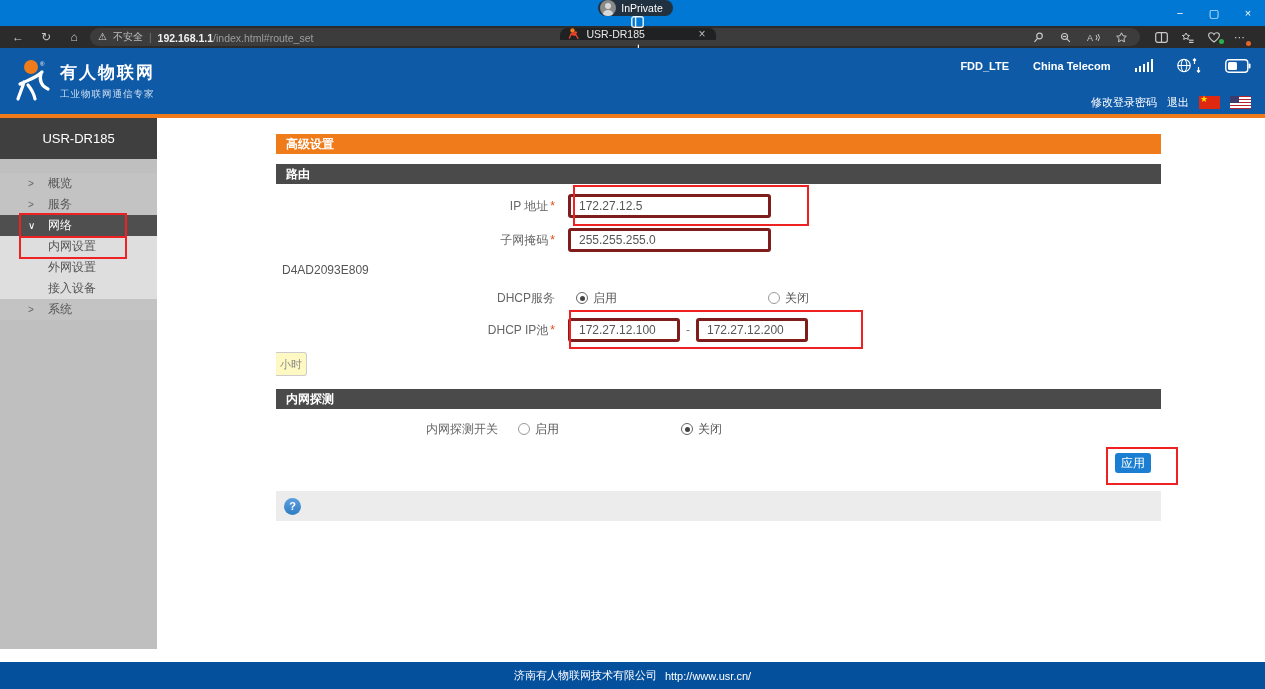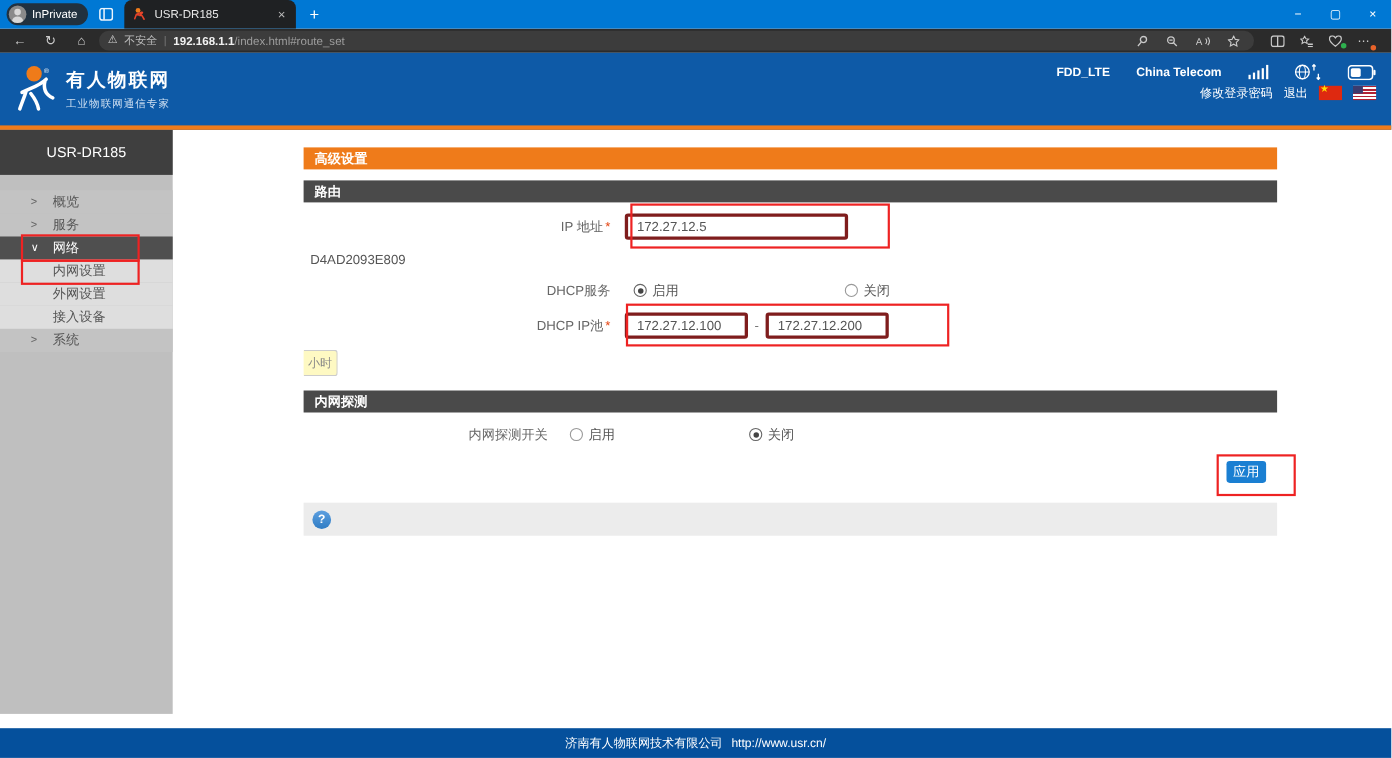--- a/index.html
+++ b/index.html
@@ -1,20 +1,20 @@
 <!DOCTYPE html>
 <html><head>
 <meta charset="utf-8">
 <style>
   * { margin:0; padding:0; box-sizing:border-box; }
   html,body { width:1265px; height:689px; font-family:"Liberation Sans","DejaVu Sans",sans-serif; background:#fff; overflow:hidden; }
   .browser { position:relative; width:1265px; height:689px; background:#fff; }
 
   
-  .tabstrip { height:26px; background:#0078d4; display:flex; align-items:center; position:relative; }
+  .tabstrip { height:26px; background:#0078d4; display:flex; align-items:center; position:relative;flex-direction:column; }
   .inprivate-pill { display:flex; align-items:center; gap:5px; background:#21313f; border-radius:11px; height:20px; margin-left:6px; padding:0 10px 0 2px; }
   .avatar { width:16px; height:16px; border-radius:50%; background:#8a8a8a; position:relative; overflow:hidden; }
   .avatar:before { content:""; position:absolute; left:5px; top:3px; width:6px; height:6px; border-radius:50%; background:#d8d8d8; }
   .avatar:after { content:""; position:absolute; left:3px; top:10px; width:10px; height:8px; border-radius:50%; background:#d8d8d8; }
   .inprivate-pill span { color:#fff; font-size:10.5px; }
   .tab-actions { margin-left:10px; display:flex; align-items:center; }
   .tab { display:flex; align-items:center; gap:7px; background:#1f2123; height:26px; width:156px; margin-left:10px; border-radius:7px 7px 0 0; padding:0 8px; }
   .tab-title { color:#e8e8e8; font-size:10.5px; flex:1; white-space:nowrap; overflow:hidden; }
   .tab-close { color:#bdbdbd; font-size:12px; line-height:12px; padding:0 2px; cursor:default; }
   .newtab-btn { color:#fff; font-size:15px; margin-left:12px; line-height:15px; }
@@ -39,21 +39,21 @@
   svg.mini { display:block; }
 
   
   .site-header { height:70px; background:#0e5aa7; border-bottom:4px solid #ef7b1a; position:relative; display:flex; }
   .brand { display:flex; align-items:center; margin-left:14px; }
   .brand-text .brand-title { color:#fff; font-size:17px; font-weight:bold; letter-spacing:2px; }
   .brand-text .brand-subtitle { color:#cfe0f2; font-size:9.5px; margin-top:4px; letter-spacing:1px; }
   .header-right { position:absolute; right:14px; top:0; height:70px; width:300px; }
   .status-row { position:absolute; top:10px; right:0; display:flex; align-items:center; gap:24px; }
   .status-text { color:#fff; font-size:11px; font-weight:bold; }
-  .links-row { position:absolute; bottom:26px; right:0; display:flex; align-items:center; gap:10px; }
+  .links-row { position:absolute; bottom:8px; right:0; display:flex; align-items:center; gap:10px; }
   .header-link { color:#fff; font-size:11px; }
   .flag { width:21px; height:13px; display:inline-block; position:relative; }
   .flag-cn { background:#de2910; }
   .flag-cn:before { content:"★"; position:absolute; left:1px; top:-2px; color:#ffde00; font-size:9px; }
   .flag-us { background:repeating-linear-gradient(#b22234 0 1.5px,#fff 1.5px 3px); }
   .flag-us:before { content:""; position:absolute; left:0; top:0; width:9px; height:7px; background:#3c3b6e; }
   .sigbars { display:flex; align-items:flex-end; gap:1.5px; height:13px; }
   .sigbars i { width:2.5px; background:#fff; display:block; }
 
   
@@ -278,20 +278,24 @@
       <div class="content">
         <div class="bar bar-orange" style="margin-top:0;">高级设置</div>
         <div class="bar bar-dark">路由</div>
 
         <div class="form-row">
           <div class="form-label"><span>IP 地址</span><span class="req">*</span></div>
           <input class="txt-input w-200" value="172.27.12.5" style="">
           <span class="annot" style="left:297px; top:-9px; width:236px; height:41px;"></span>
         </div>
 
+        <div class="form-row">
+          <div class="form-label"><span>子网掩码</span><span class="req">*</span></div>
+          <input class="txt-input w-200" value="255.255.255.0" style="">
+        </div>
 
         <div class="form-row" style="margin-top:8px; height:20px;">
           <span class="static-val">D4AD2093E809</span>
         </div>
 
         <div class="form-row" style="margin-top:8px; height:20px;">
           <div class="form-label"><span>DHCP服务</span></div>
           <span class="radio-opt opt1-dhcp">
               <span class="radio checked"></span>
               <span>启用</span>

